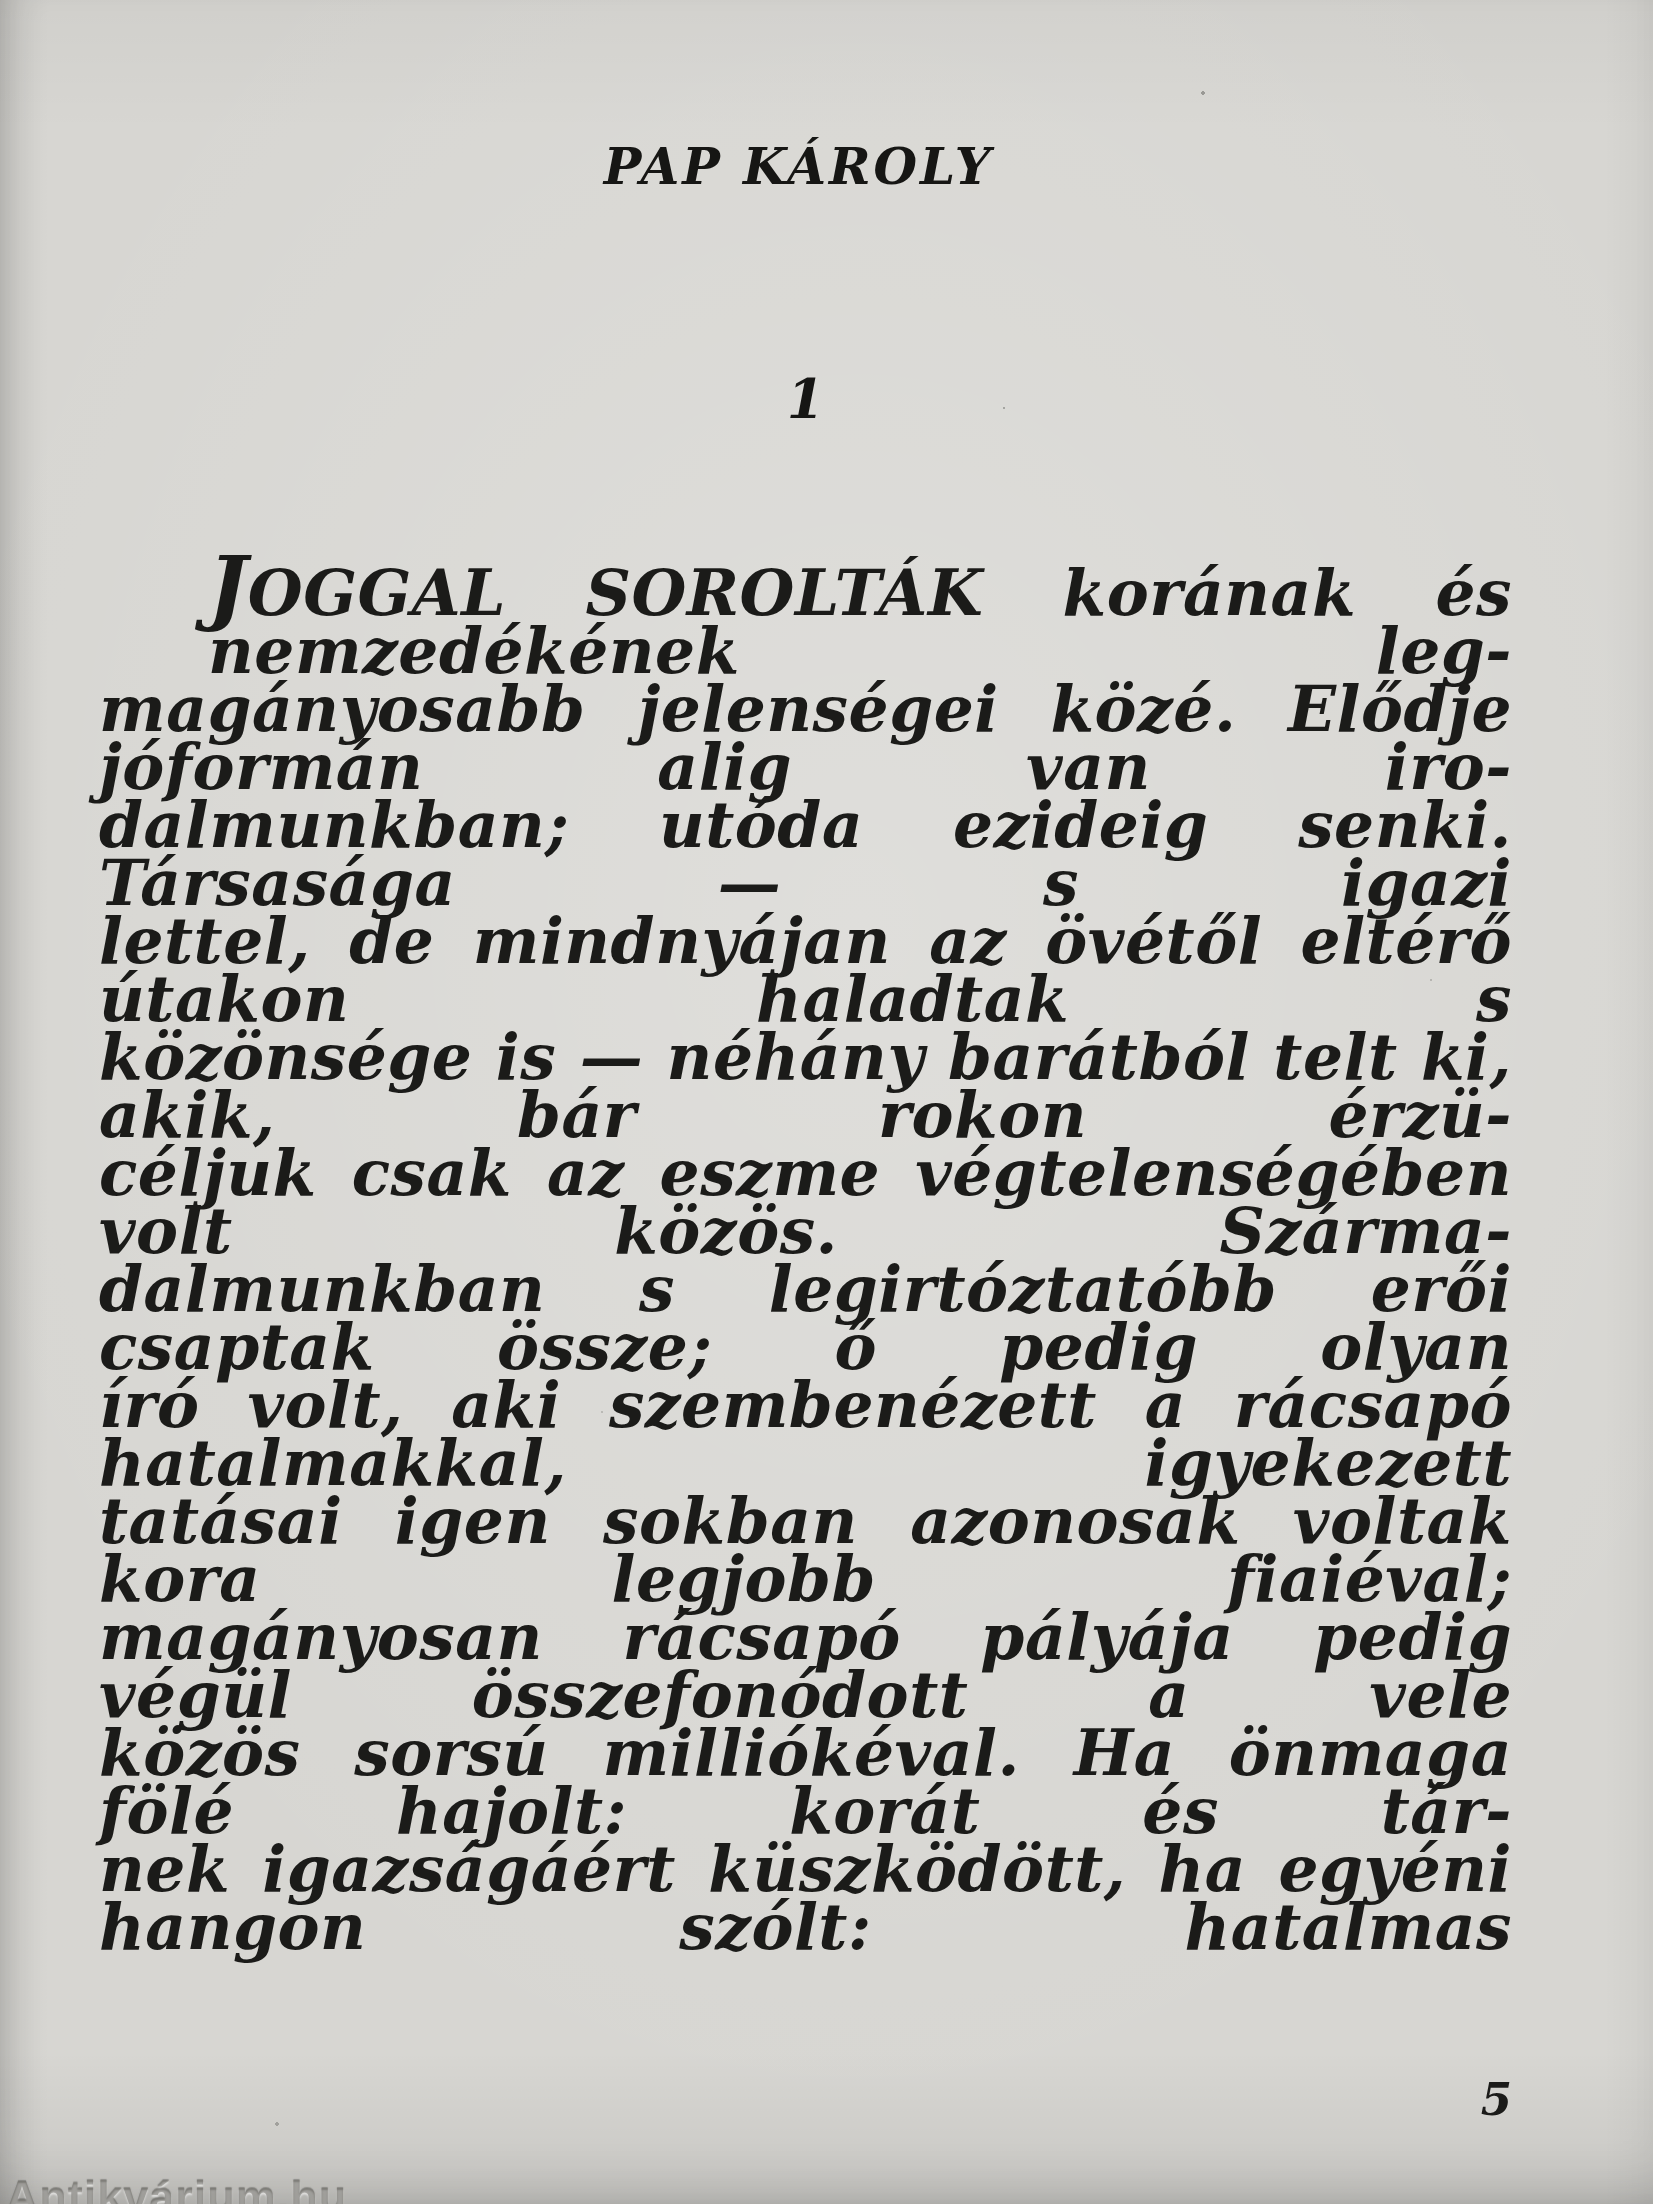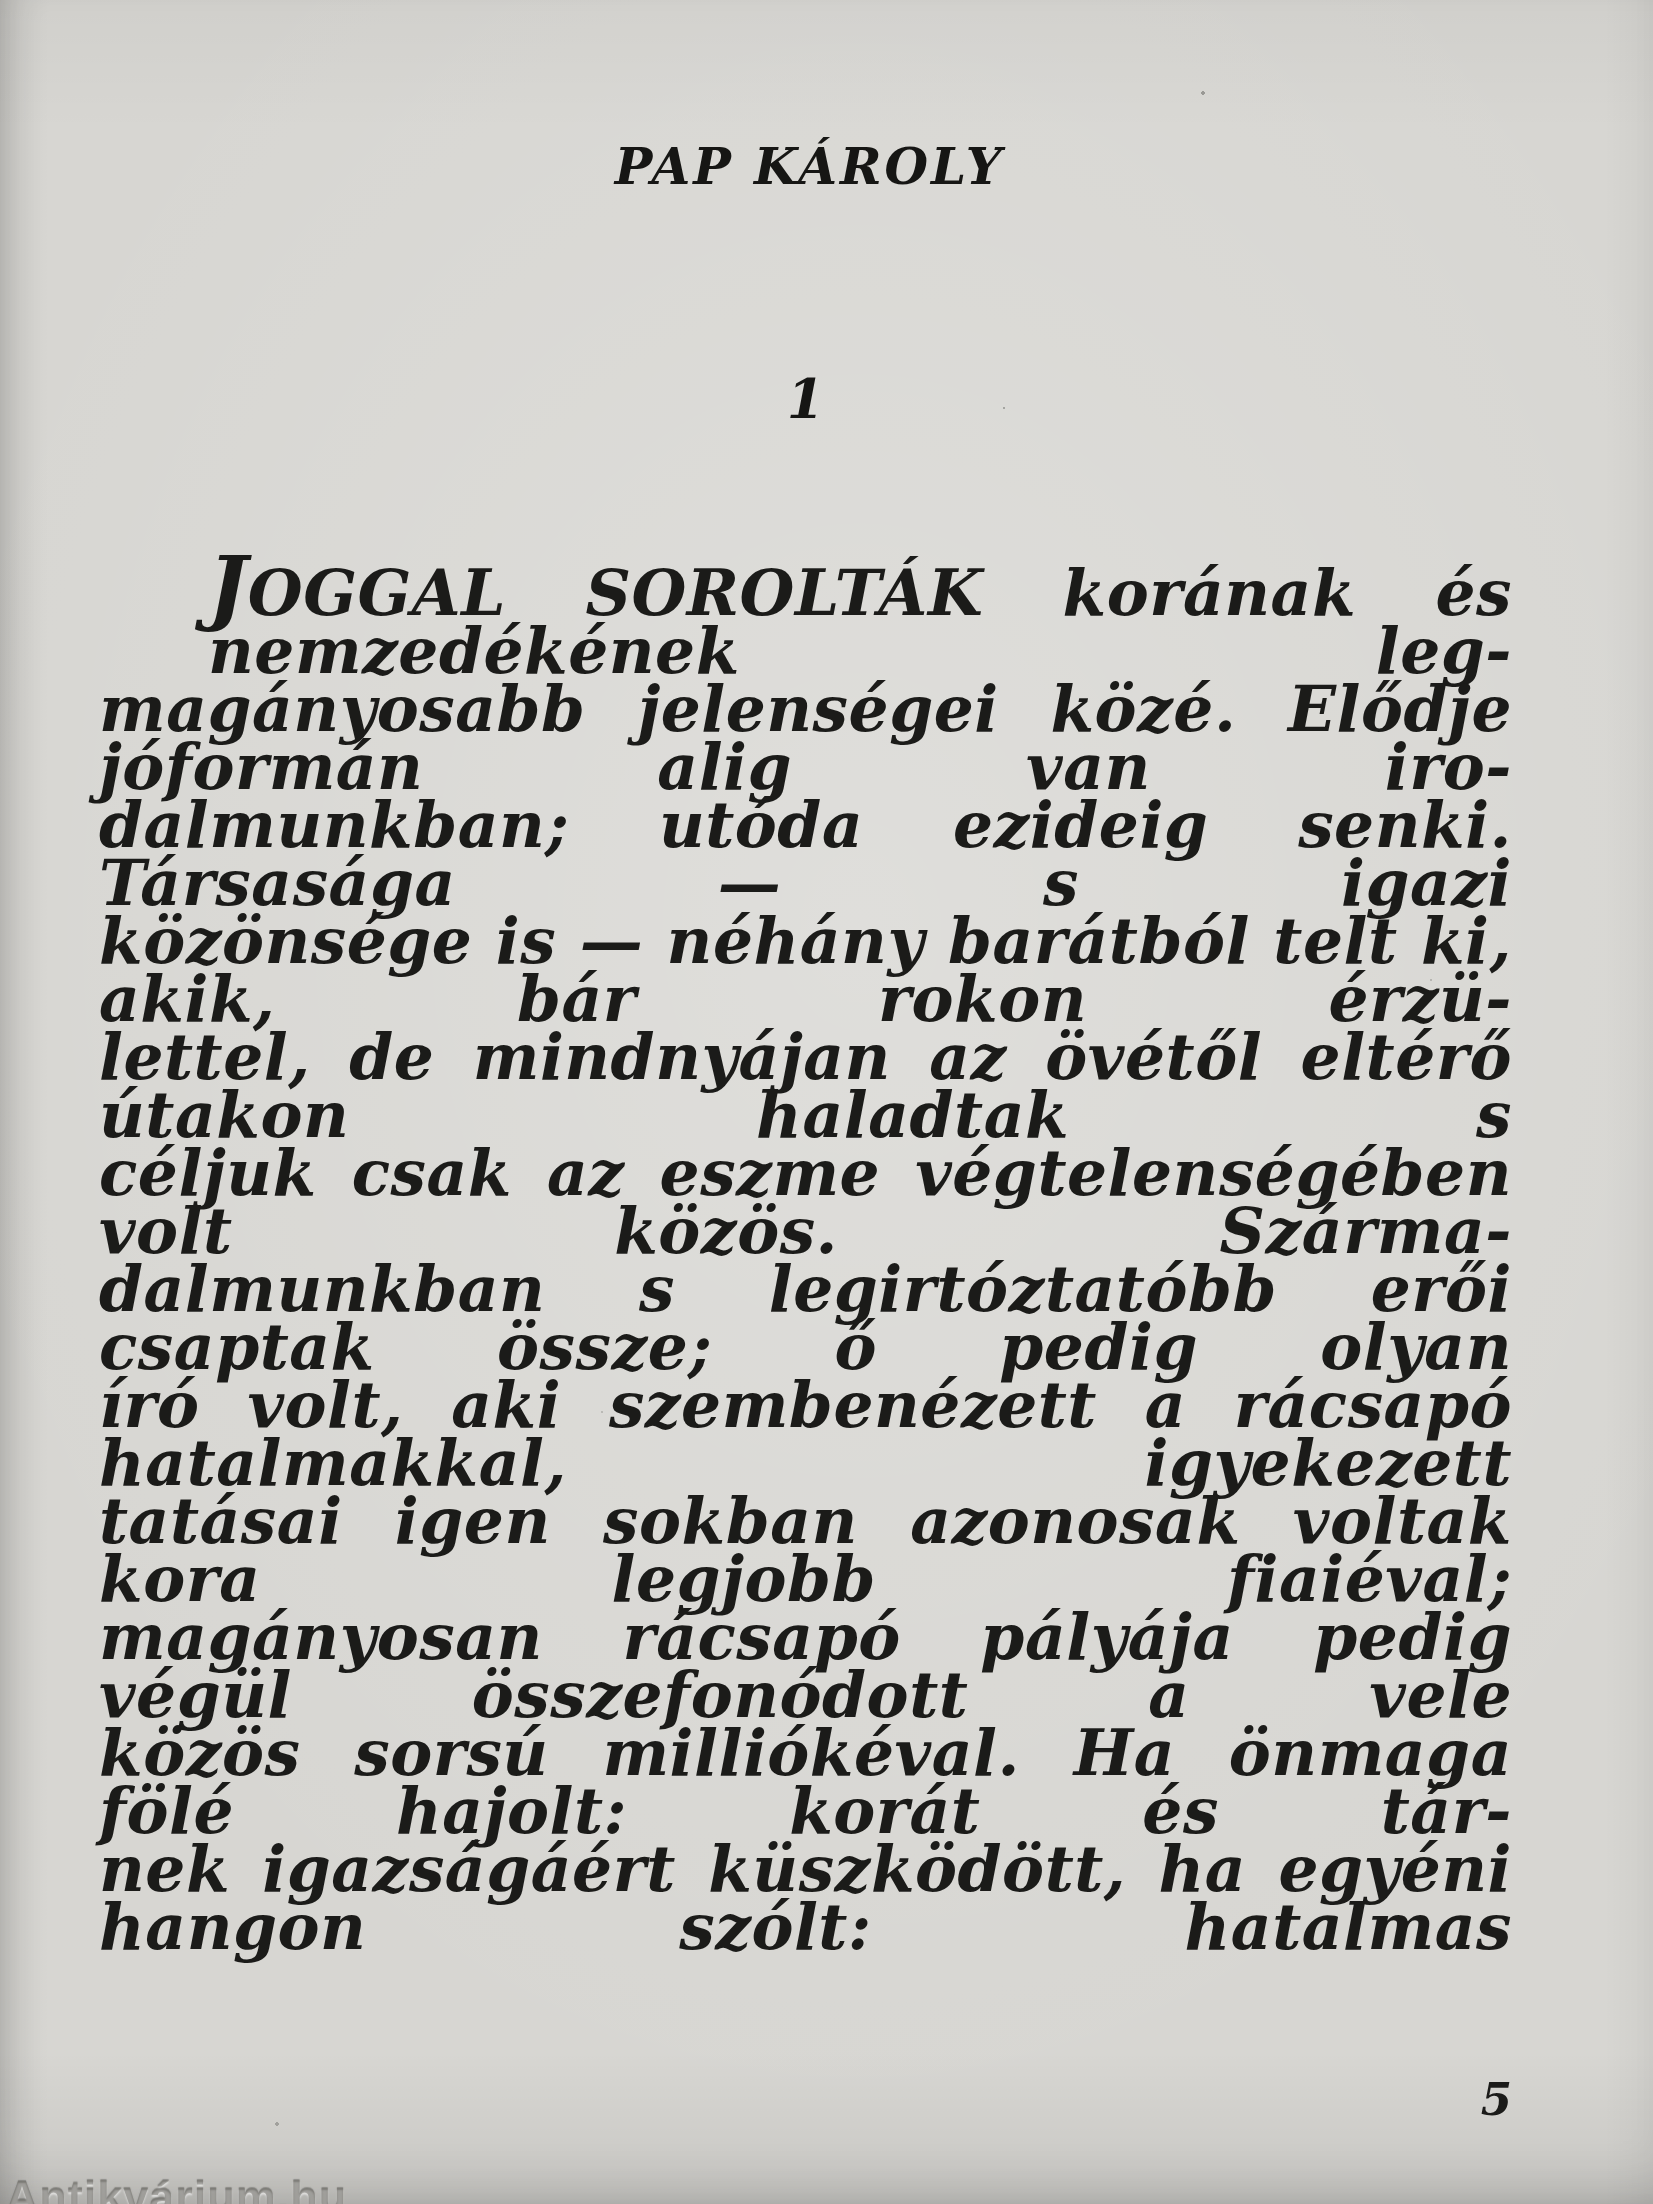--- a/index.html
+++ b/index.html
@@ -16,21 +16,21 @@
       radial-gradient(circle 1.9px at 1431px 980px, rgba(40,40,36,.2) 0 55%, transparent 70%),
       radial-gradient(circle 1.9px at 602px 1412px, rgba(40,40,36,.18) 0 55%, transparent 70%),
       radial-gradient(ellipse 1359px 1747px at 52% 42%, rgba(255,255,255,.20), rgba(0,0,0,0) 70%),
       linear-gradient(180deg, rgba(0,0,0,.03) 0%, rgba(0,0,0,0) 6%, rgba(0,0,0,0) 93%, rgba(0,0,0,.07) 100%),
       linear-gradient(90deg, rgba(0,0,0,.05) 0%, rgba(0,0,0,0) 3%, rgba(0,0,0,0) 97%, rgba(0,0,0,.04) 100%);
     box-shadow: inset 29px 0 39px -27px rgba(0,0,0,.18), inset 0 -44px 58px -39px rgba(0,0,0,.20);
     font-family:"DejaVu Serif","Liberation Serif",serif;
     color:#1b1b19;
   }
   .author-title{
-    position:absolute;top:137px;left:103px;width:1413px;
+    position:absolute;top:137px;left:92px;width:1413px;
     text-align:center;
     font-style:italic;font-weight:700;
     font-size:50px;letter-spacing:2.9px;
     color:#161614;
   }
   .chapter-number{
     position:absolute;top:367px;left:99px;width:1413px;
     text-align:center;
     font-style:italic;font-weight:700;
     font-size:54px;
@@ -67,22 +67,22 @@
 <body>
 
 <div class="page">
   <div class="author-title">PAP KÁROLY</div>
   <div class="chapter-number">1</div>
   <div class="body-text">
       <div>
         <div class="line indent dropcap">JOGGAL SOROLTÁK korának és nemzedékének leg-</div>
         <div class="line">magányosabb jelenségei közé. Elődje jóformán alig van iro-</div>
         <div class="line">dalmunkban; utóda ezideig senki. Társasága — s igazi</div>
+        <div class="line">lettel, de mindnyájan az övétől eltérő útakon haladtak s</div>
         <div class="line">közönsége is — néhány barátból telt ki, akik, bár rokon érzü-</div>
-        <div class="line">lettel, de mindnyájan az övétől eltérő útakon haladtak s</div>
         <div class="line">céljuk csak az eszme végtelenségében volt közös. Szárma-</div>
         <div class="line">dalmunkban s legirtóztatóbb erői csaptak össze; ő pedig olyan</div>
         <div class="line">író volt, aki szembenézett a rácsapó hatalmakkal, igyekezett</div>
         <div class="line">tatásai igen sokban azonosak voltak kora legjobb fiaiéval;</div>
         <div class="line">magányosan rácsapó pályája pedig végül összefonódott a vele</div>
         <div class="line">közös sorsú milliókéval. Ha önmaga fölé hajolt: korát és tár-</div>
         <div class="line">nek igazságáért küszködött, ha egyéni hangon szólt: hatalmas</div>
       </div>
     </div>
   <div class="page-number">5</div>

